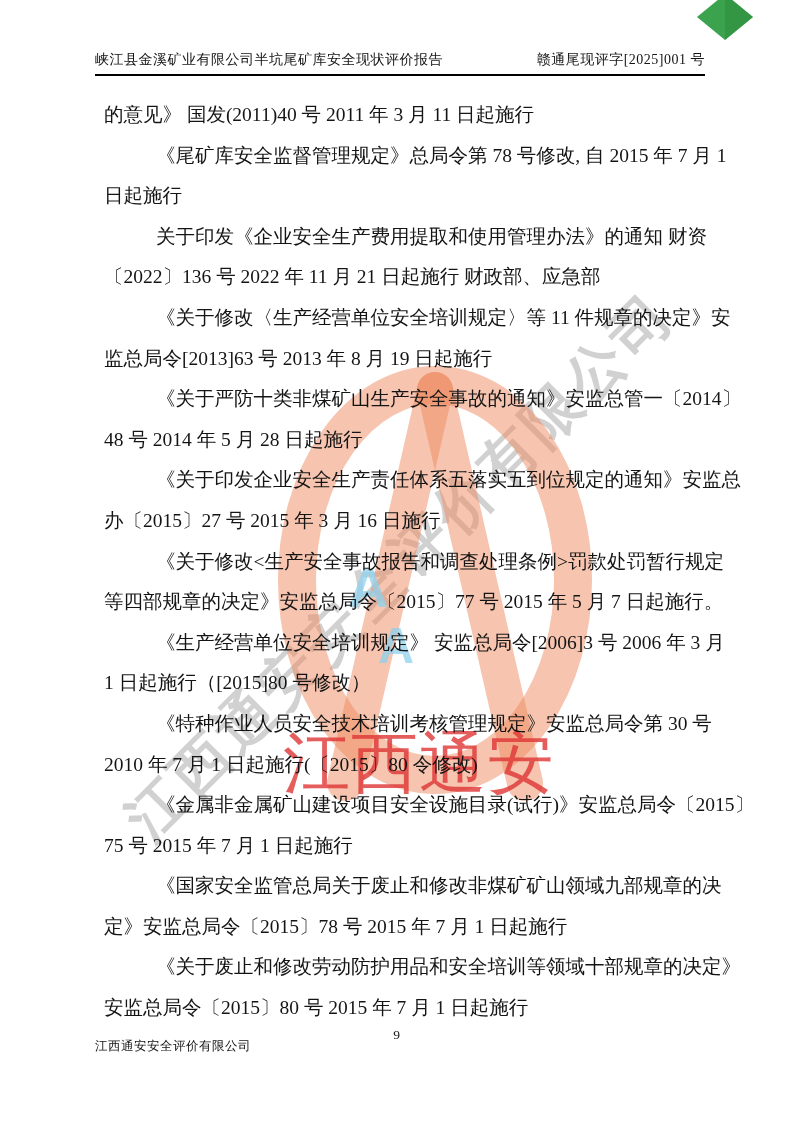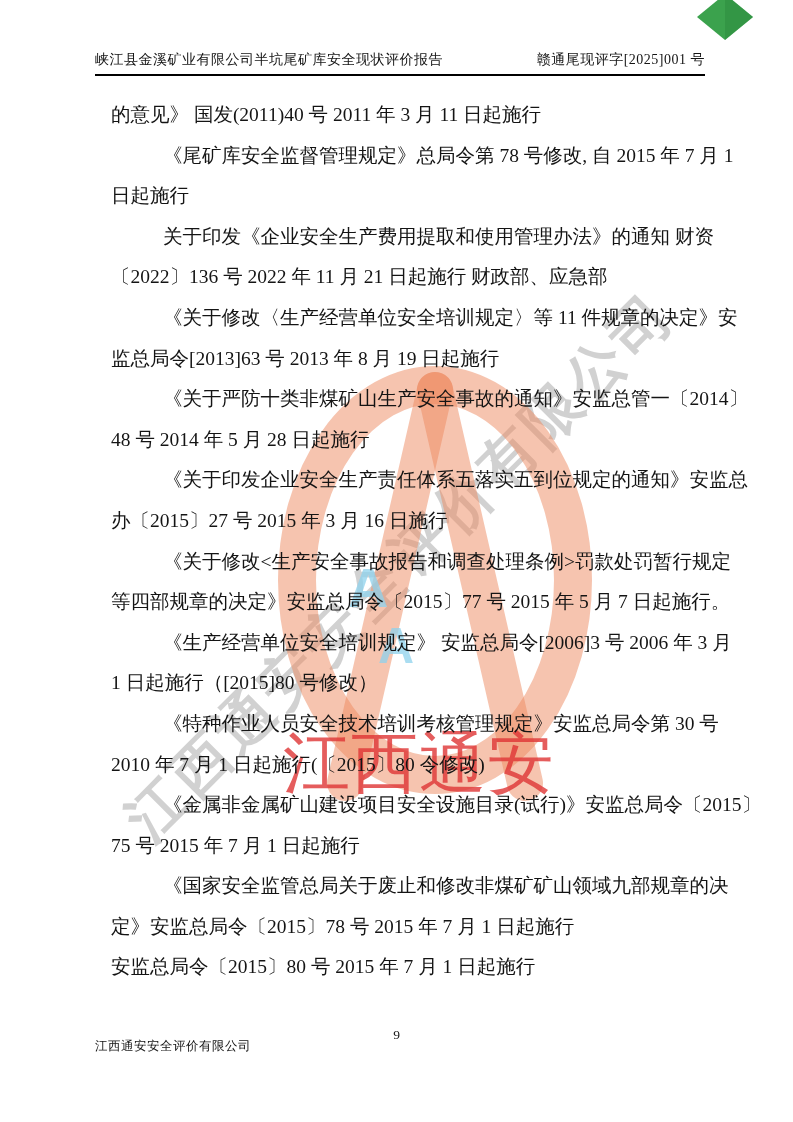--- a/index.html
+++ b/index.html
@@ -13,21 +13,21 @@
     position:absolute; left:95px; top:51px; width:610px; z-index:3;
     display:flex; justify-content:space-between; align-items:baseline;
     font-size:14px; font-weight:normal; letter-spacing:0.5px;
   }
   .header-rule {
     position:absolute; left:95px; top:74px; width:610px; z-index:3;
     border-top:2px solid #000;
   }
   
   .body-text {
-    position:absolute; left:111px; top:95px; width:612px; z-index:3;
+    position:absolute; left:104px; top:95px; width:612px; z-index:3;
     font-size:19.5px;
   }
   .bline { height:40.6px; line-height:40.6px; white-space:nowrap; }
   .bline.ind { text-indent:52px; }
   
   .footer-left {
     position:absolute; left:95px; top:1038px; z-index:3;
     font-size:12.5px; letter-spacing:0.5px;
   }
   .page-number {
@@ -92,19 +92,20 @@
       <div class="bline ind">《关于修改&lt;生产安全事故报告和调查处理条例&gt;罚款处罚暂行规定</div>
       <div class="bline">等四部规章的决定》安监总局令〔2015〕77 号 2015 年 5 月 7 日起施行。</div>
       <div class="bline ind">《生产经营单位安全培训规定》 安监总局令[2006]3 号 2006 年 3 月</div>
       <div class="bline">1 日起施行（[2015]80 号修改）</div>
       <div class="bline ind">《特种作业人员安全技术培训考核管理规定》安监总局令第 30 号</div>
       <div class="bline">2010 年 7 月 1 日起施行(〔2015〕80 令修改)</div>
       <div class="bline ind">《金属非金属矿山建设项目安全设施目录(试行)》安监总局令〔2015〕</div>
       <div class="bline">75 号  2015 年 7 月 1 日起施行</div>
       <div class="bline ind">《国家安全监管总局关于废止和修改非煤矿矿山领域九部规章的决</div>
       <div class="bline">定》安监总局令〔2015〕78 号 2015 年 7 月 1 日起施行</div>
+      <div class="bline ind">《关于废止和修改劳动防护用品和安全培训等领域十部规章的决定》</div>
       <div class="bline">安监总局令〔2015〕80 号 2015 年 7 月 1 日起施行</div>
     </div>
 
   <div class="footer-left">江西通安安全评价有限公司</div>
   <div class="page-number">9</div>
 
 </div>
 
 </body></html>

